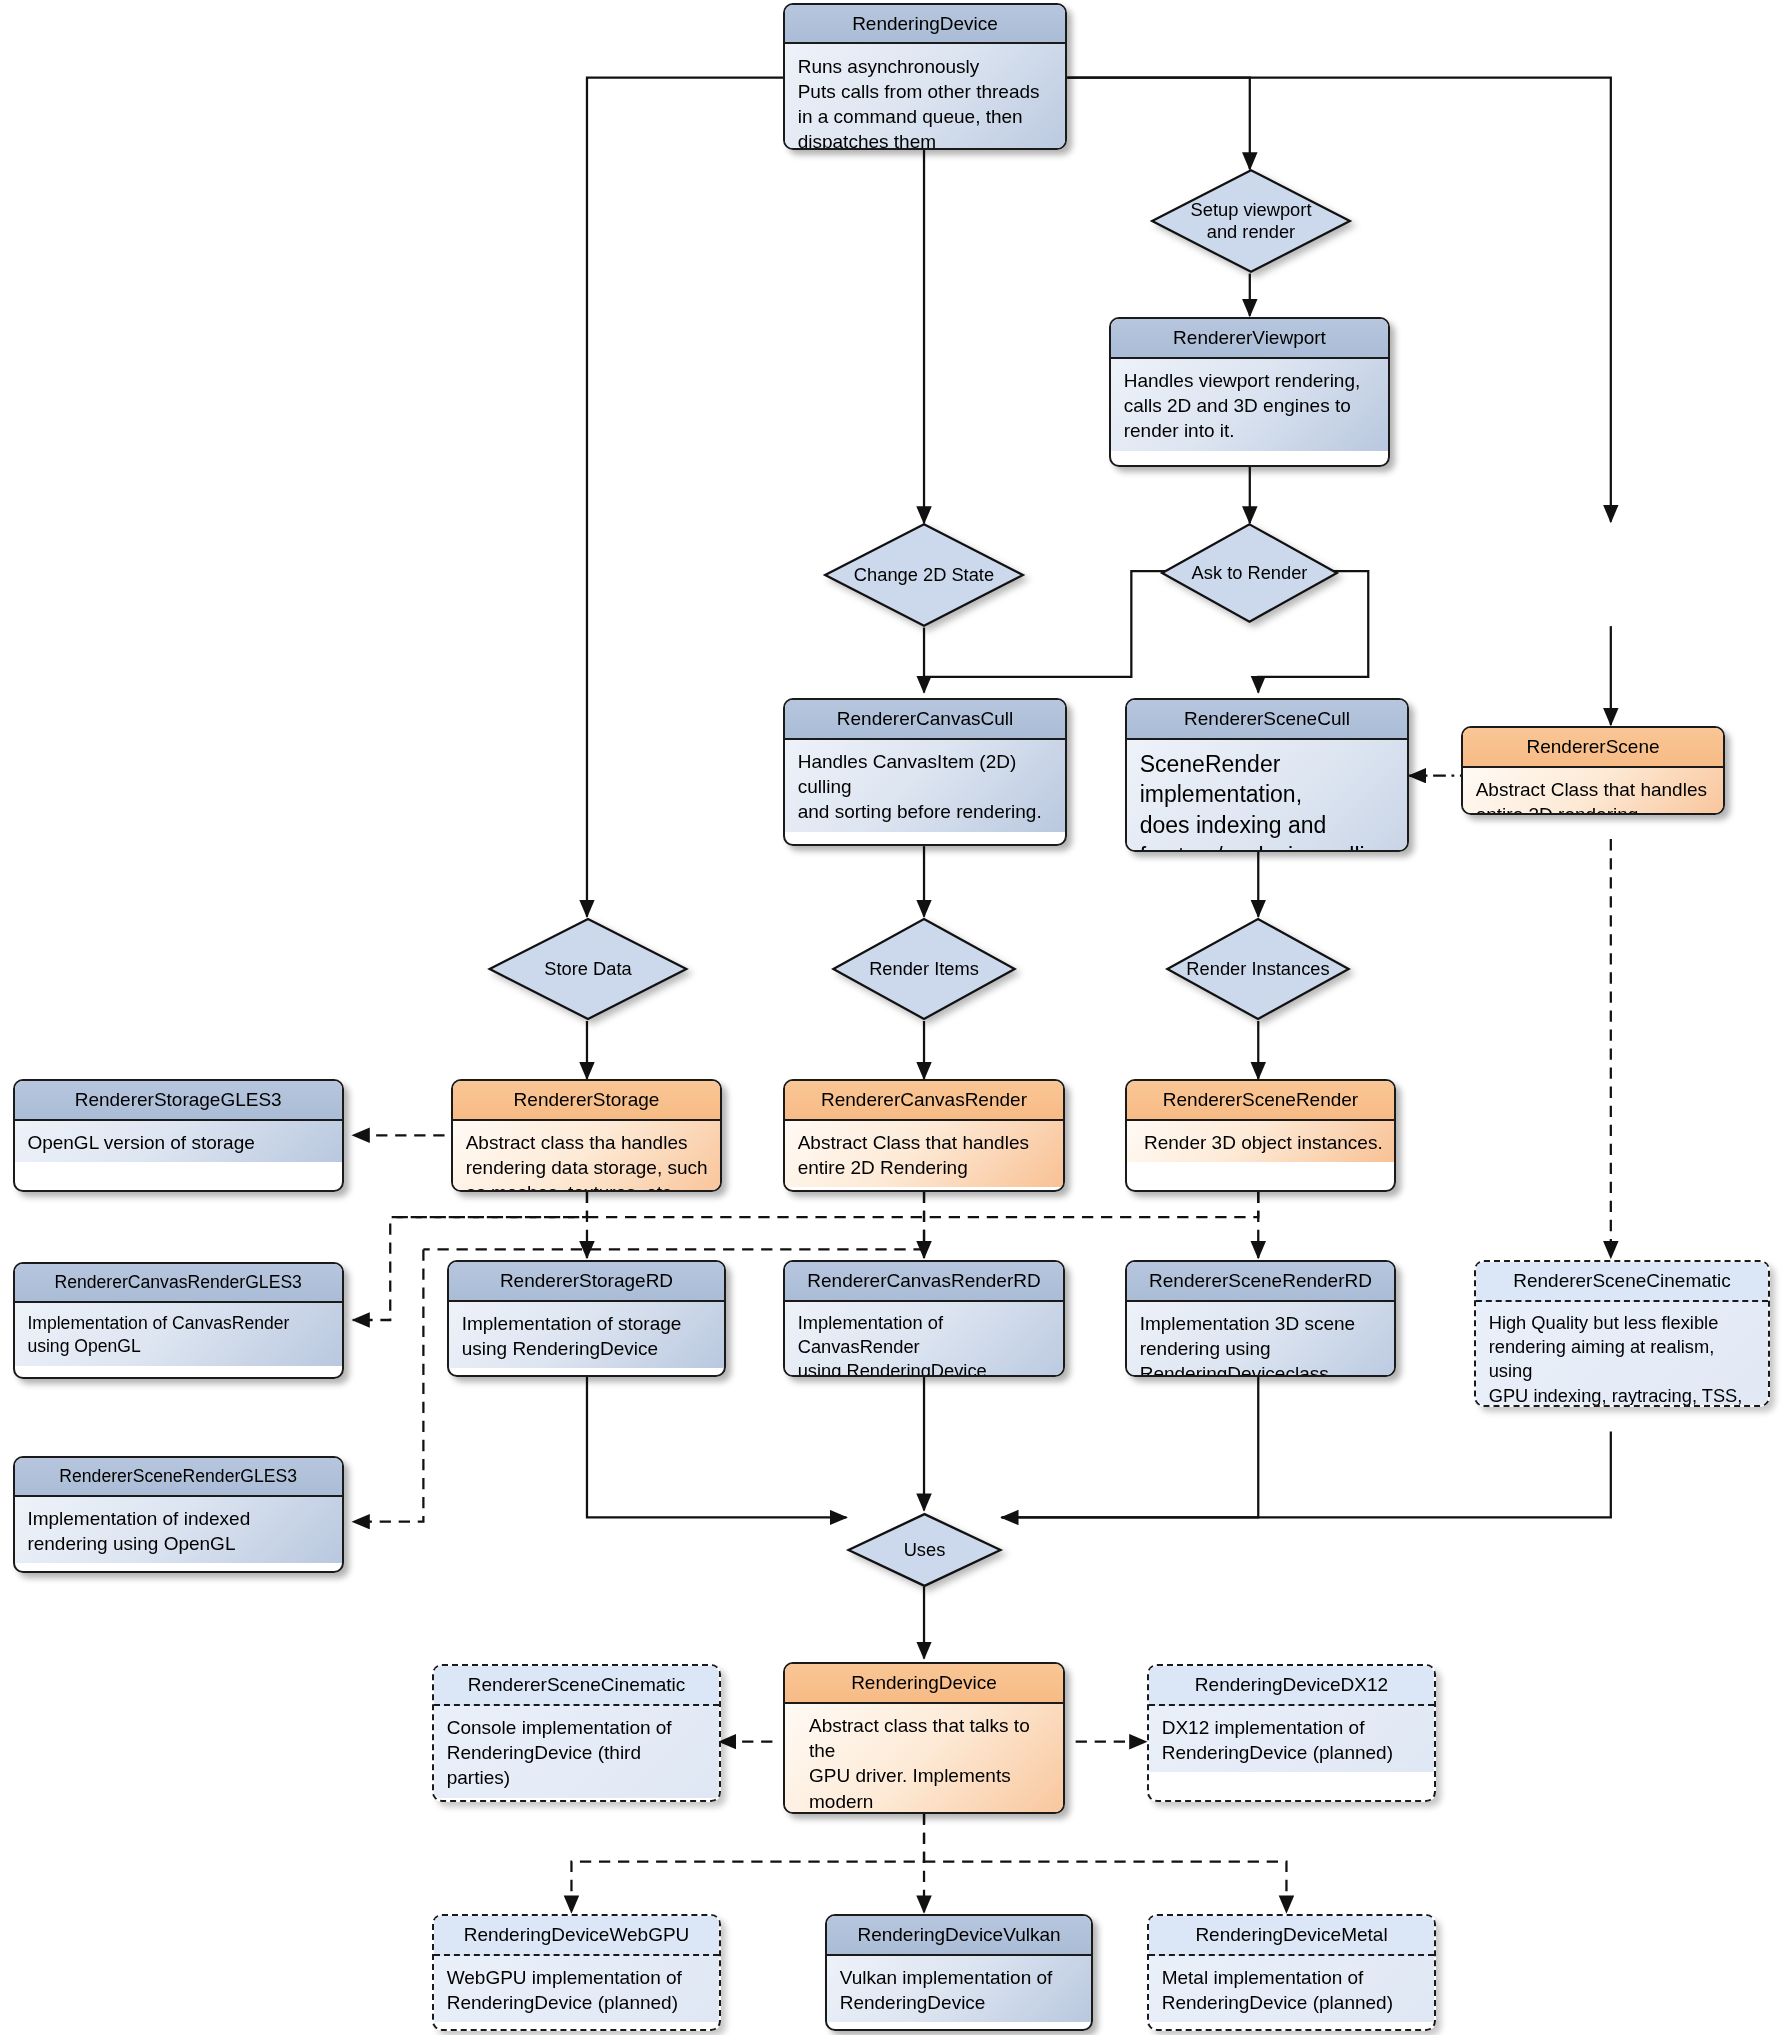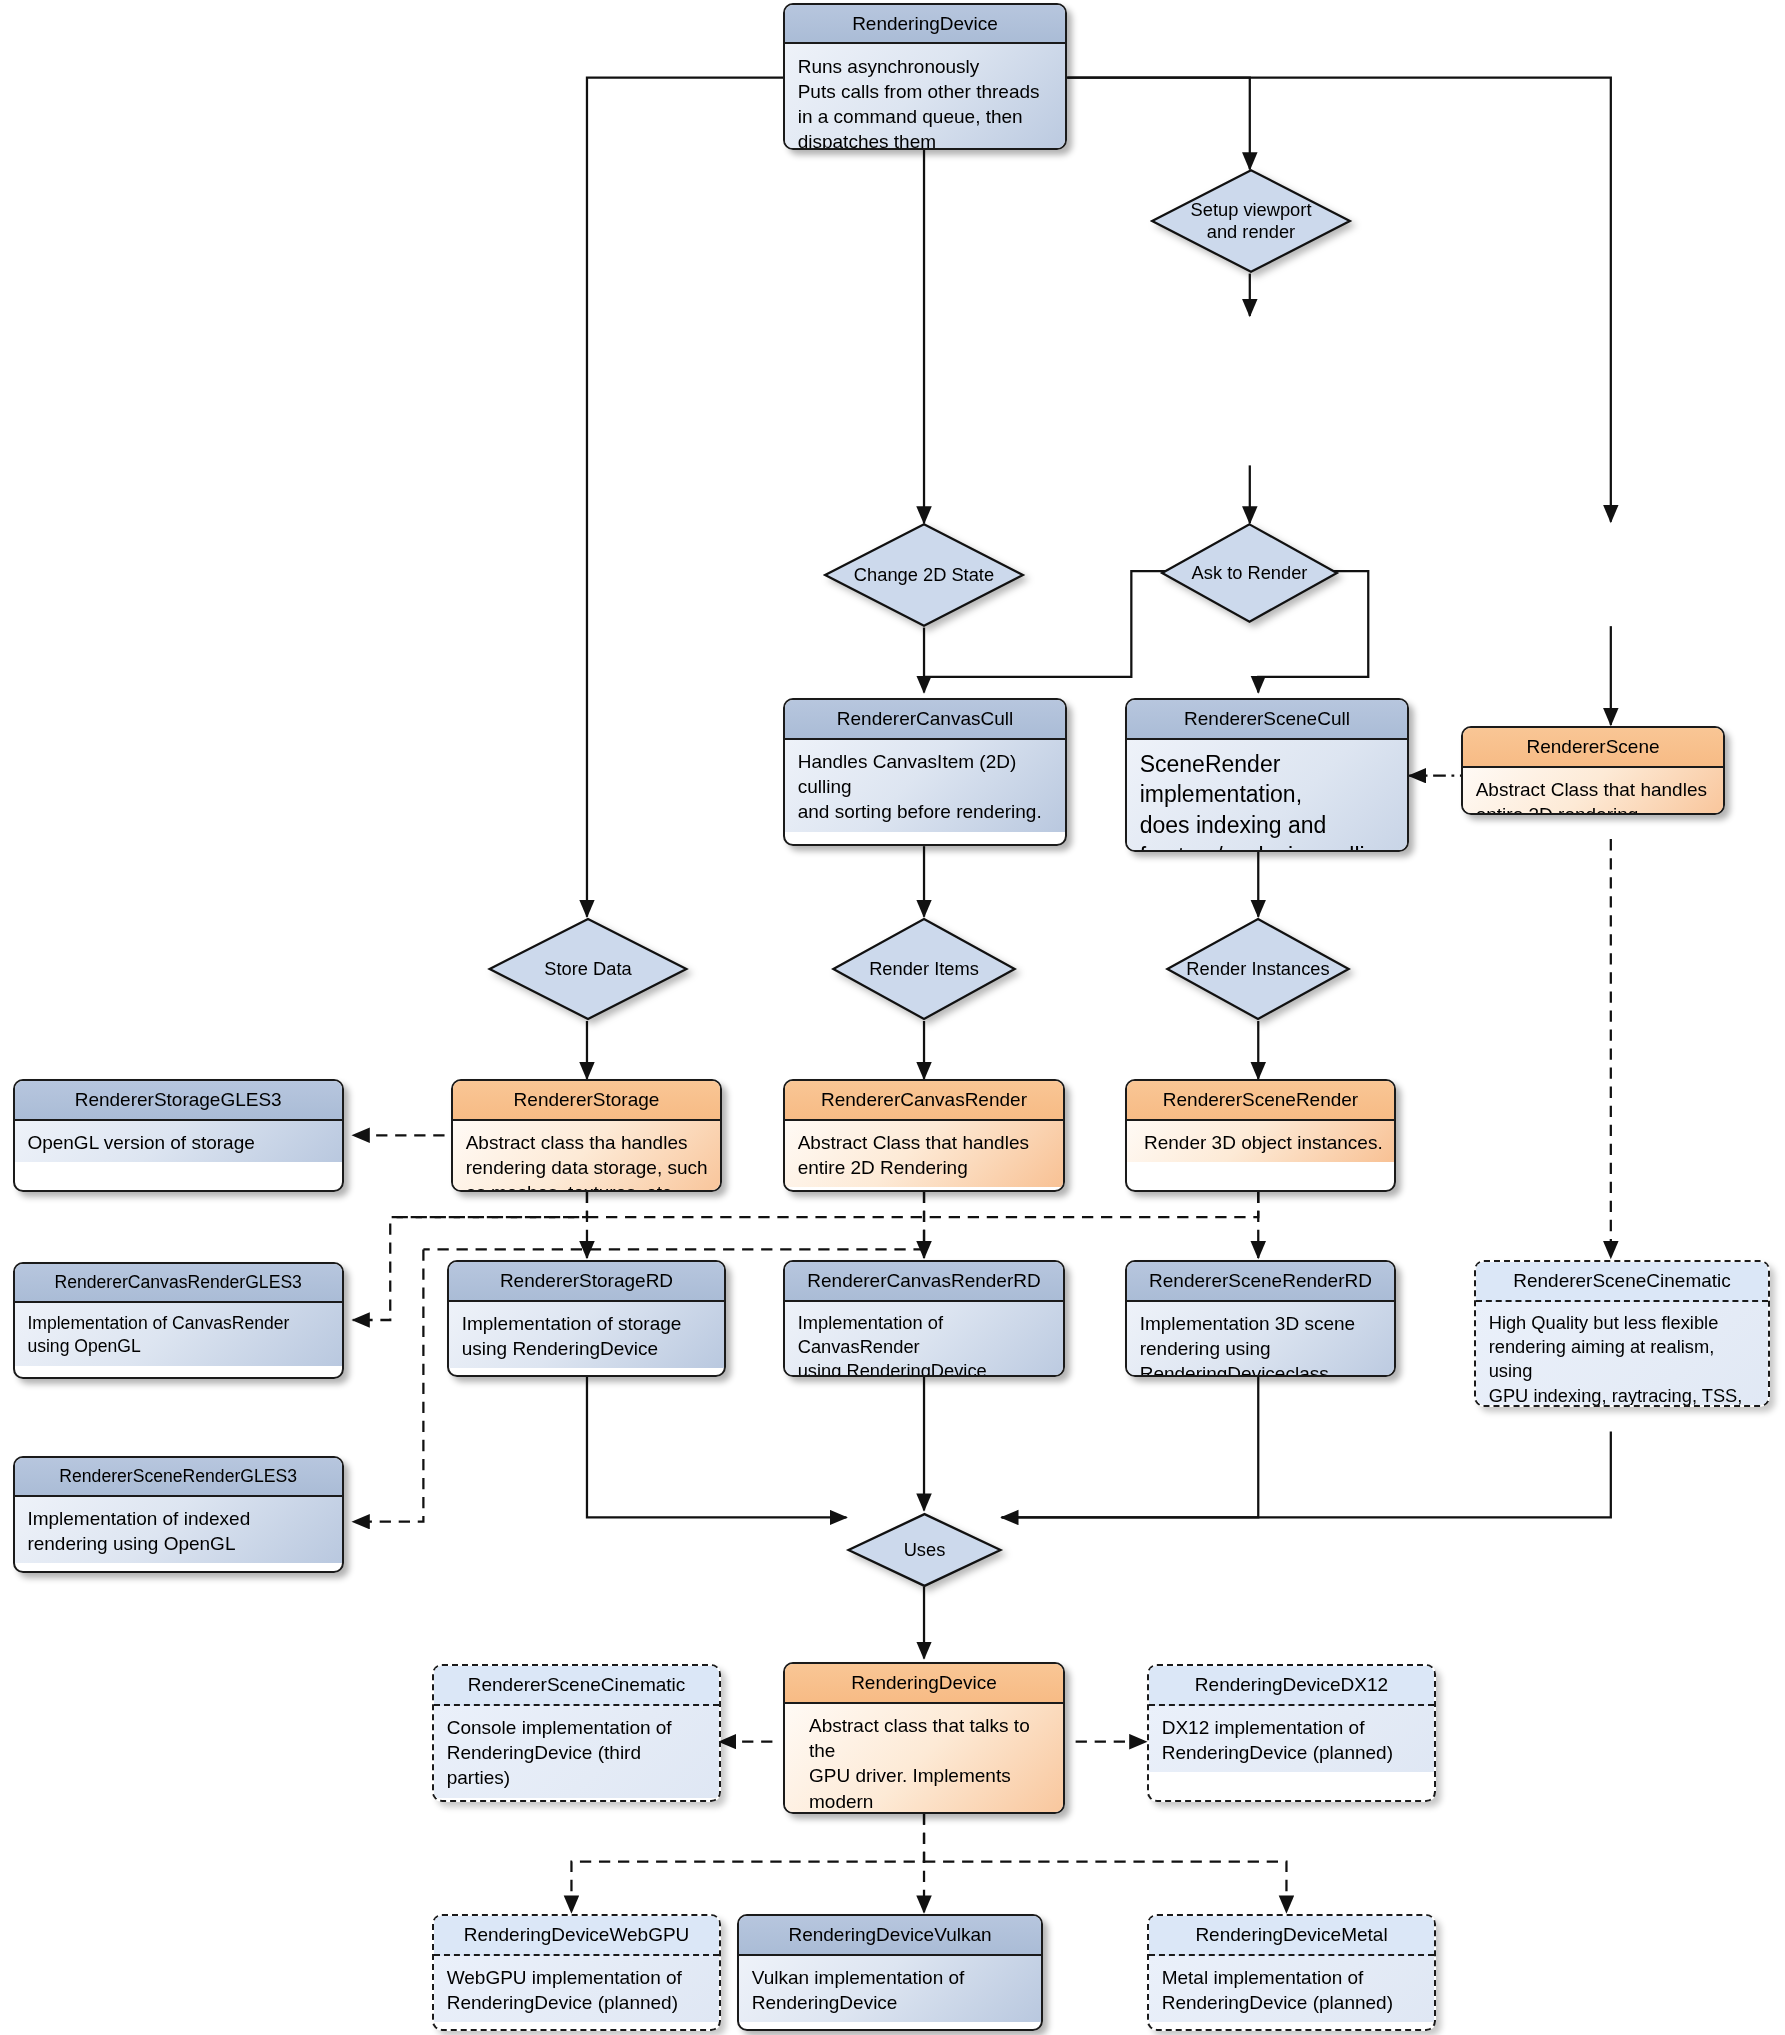--- a/index.html
+++ b/index.html
@@ -129,20 +129,26 @@
   </div>
 
   <div class="diamond" style="left:1150px;top:168px;width:202px;height:106px;">
     <svg width="202" height="106" viewBox="0 0 286 150">
       <polygon points="143,3 283,75 143,147 3,75" fill="#ccd9ec" stroke="#111" stroke-width="3.2" style="filter:drop-shadow(6px 6px 5px rgba(0,0,0,.28));"></polygon>
     </svg>
     <div class="dlabel" style="white-space:pre-line;">Setup viewport
 and render</div>
   </div>
 
+  <div class="node blue" style="left:1109px;top:317px;width:281px;height:150px;">
+    <div class="hdr">RendererViewport</div>
+    <div class="bdy" style="white-space:pre-line;">Handles viewport rendering,
+calls 2D and 3D engines to
+render into it.</div>
+  </div>
 
   <div class="diamond" style="left:823px;top:522px;width:202px;height:106px;">
     <svg width="202" height="106" viewBox="0 0 286 150">
       <polygon points="143,3 283,75 143,147 3,75" fill="#ccd9ec" stroke="#111" stroke-width="3.2" style="filter:drop-shadow(6px 6px 5px rgba(0,0,0,.28));"></polygon>
     </svg>
     <div class="dlabel">Change 2D State</div>
   </div>
 
   <div class="diamond" style="left:1160px;top:522px;width:179px;height:102px;">
     <svg width="179" height="102" viewBox="0 0 254 144">
@@ -280,21 +286,21 @@
     <div class="bdy" style="white-space:pre-line;">DX12 implementation of
 RenderingDevice (planned)</div>
   </div>
 
   <div class="node planned" style="left:432px;top:1914px;width:289px;height:117px;">
     <div class="hdr">RenderingDeviceWebGPU</div>
     <div class="bdy" style="white-space:pre-line;">WebGPU implementation of
 RenderingDevice (planned)</div>
   </div>
 
-  <div class="node blue" style="left:737px;top:1914px;width:306px;height:117px;">
+  <div class="node blue" style="left:825px;top:1914px;width:268px;height:117px;">
     <div class="hdr">RenderingDeviceVulkan</div>
     <div class="bdy" style="white-space:pre-line;">Vulkan implementation of
 RenderingDevice</div>
   </div>
 
   <div class="node planned" style="left:1147px;top:1914px;width:289px;height:117px;">
     <div class="hdr">RenderingDeviceMetal</div>
     <div class="bdy" style="white-space:pre-line;">Metal implementation of
 RenderingDevice (planned)</div>
   </div>

